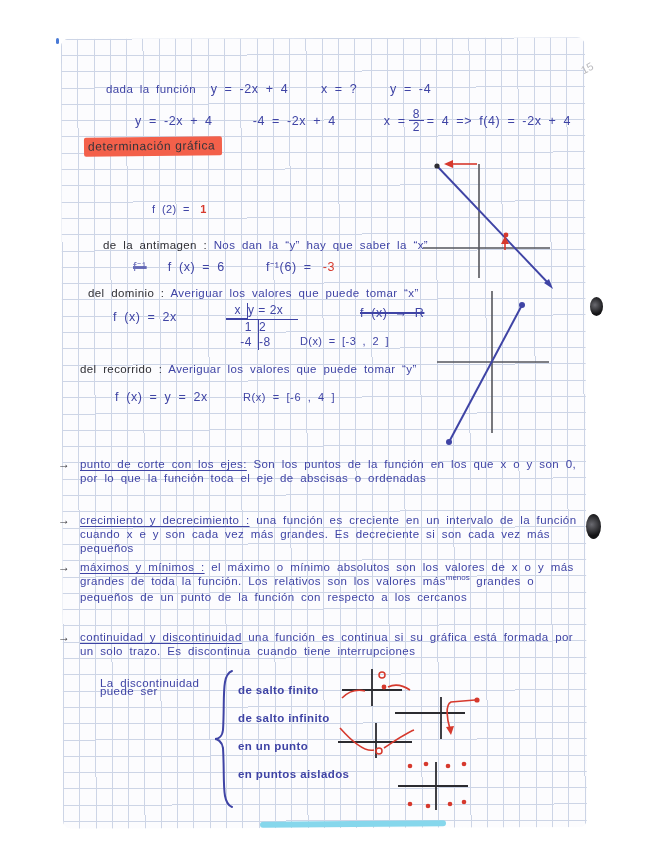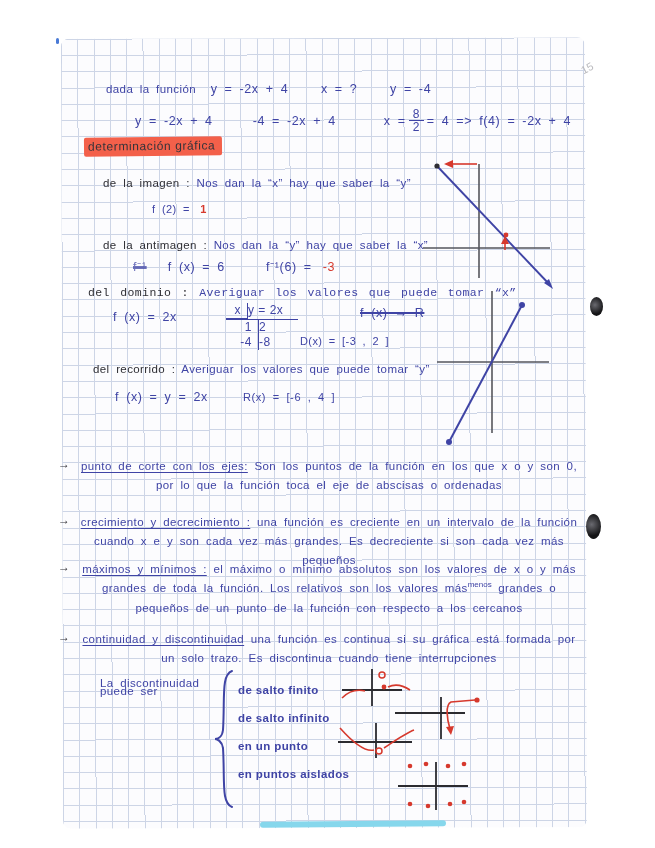--- a/index.html
+++ b/index.html
@@ -26,21 +26,21 @@
   .underl{text-decoration:underline;text-underline-offset:2px;}
   .ttable{color:#3f44a5;font-size:12px;letter-spacing:.5px;}
   .trow{display:flex;line-height:15px;}
   .trow .c1{width:26px;text-align:right;padding-right:6px;}
   .trow .c2{border-left:1.5px solid #3f44a5;min-width:50px;}
   .thead .c1{border-bottom:1.5px solid #3f44a5;}
   .thead .c2{border-bottom:1.5px solid #3f44a5;border-bottom-width:0;}
   .thead{border-bottom:1.5px solid #3f44a5;width:72px;}
   .bullet{display:flex;width:520px;}
   .bullet .arr{width:22px;color:#2e2e34;font-size:12px;flex:none;}
-  .bullet .txt{width:498px;line-height:19px;text-align:center;}
+  .bullet .txt{width:498px;line-height:14px;}
   .sup{font-size:8px;position:relative;top:-5px;letter-spacing:0;}
   .tipo{color:#3f44a5;font-size:11.5px;letter-spacing:.4px;font-weight:bold;}
   .hole{position:absolute;border-radius:50%;
         background:radial-gradient(circle at 38% 42%,#6a6a70 0%,#141416 65%);}
   .pencil{color:#b9b9bd;font-size:11px;transform:rotate(-28deg);}
   .cyanstrip{position:absolute;background:#86d7ec;border-radius:4px;transform:rotate(-0.4deg);}
   svg{display:block;}
 </style>
 </head>
 <body>
@@ -68,43 +68,39 @@
       <span class="num">8</span>
       <span class="den">2</span>
     </span>
     <span class="math">= 4  =&gt;  f(4) = -2x + 4</span>
   </div>
 
   <div class="abs" style="left:84px;top:136px;">
     <span class="hl">determinación gráfica</span>
   </div>
 
-  <div class="abs ink" style="left:103px;top:176px;">
-    <span class="dark">de la imagen :</span>
-    <span>Nos dan la “x” hay que saber la “y”</span>
-  </div>
 
   <div class="abs ink big" style="left:152px;top:202px;">
     <span>f (2) =</span>
     <span class="red" style="font-weight:bold;margin-left:4px;">1</span>
   </div>
 
   <div class="abs ink" style="left:103px;top:238px;">
     <span class="dark">de la antimagen :</span>
     <span>Nos dan la “y” hay que saber la “x”</span>
   </div>
 
   <div class="abs ink math" style="left:133px;top:260px;">
     <span class="scribble">f⁻¹</span>
     <span>f (x) = 6</span>
     <span style="margin-left:34px;">f⁻¹(6) =</span>
     <span class="red" style="margin-left:4px;">-3</span>
   </div>
 
-  <div class="abs ink" style="left:88px;top:286px;font-family:Liberation Mono, monospace;">
+  <div class="abs ink" style="left:88px;top:286px;">
     <span class="dark">del dominio :</span>
     <span>Averiguar los valores que puede tomar “x”</span>
   </div>
 
   <div class="abs ink math" style="left:113px;top:310px;">f (x) = 2x</div>
 
   <div class="abs ttable" style="left:226px;top:303px;">
     <div class="trow thead">
       <span class="c1">x</span>
       <span class="c2">y = 2x</span>
@@ -116,21 +112,21 @@
     <div class="trow">
       <span class="c1">-4</span>
       <span class="c2">-8</span>
     </div>
   </div>
 
   <div class="abs ink math struck" style="left:360px;top:306px;">f (x) → R</div>
 
   <div class="abs ink big" style="left:300px;top:334px;">D(x) = [-3 , 2 ]</div>
 
-  <div class="abs ink" style="left:93px;top:362px;">
+  <div class="abs ink" style="left:80px;top:362px;">
     <span class="dark">del recorrido :</span>
     <span>Averiguar los valores que puede tomar “y”</span>
   </div>
 
   <div class="abs ink math" style="left:115px;top:390px;">
     <span>f (x) = y = 2x</span>
     <span class="big" style="margin-left:28px;">R(x) = [-6 , 4 ]</span>
   </div>
 
 

